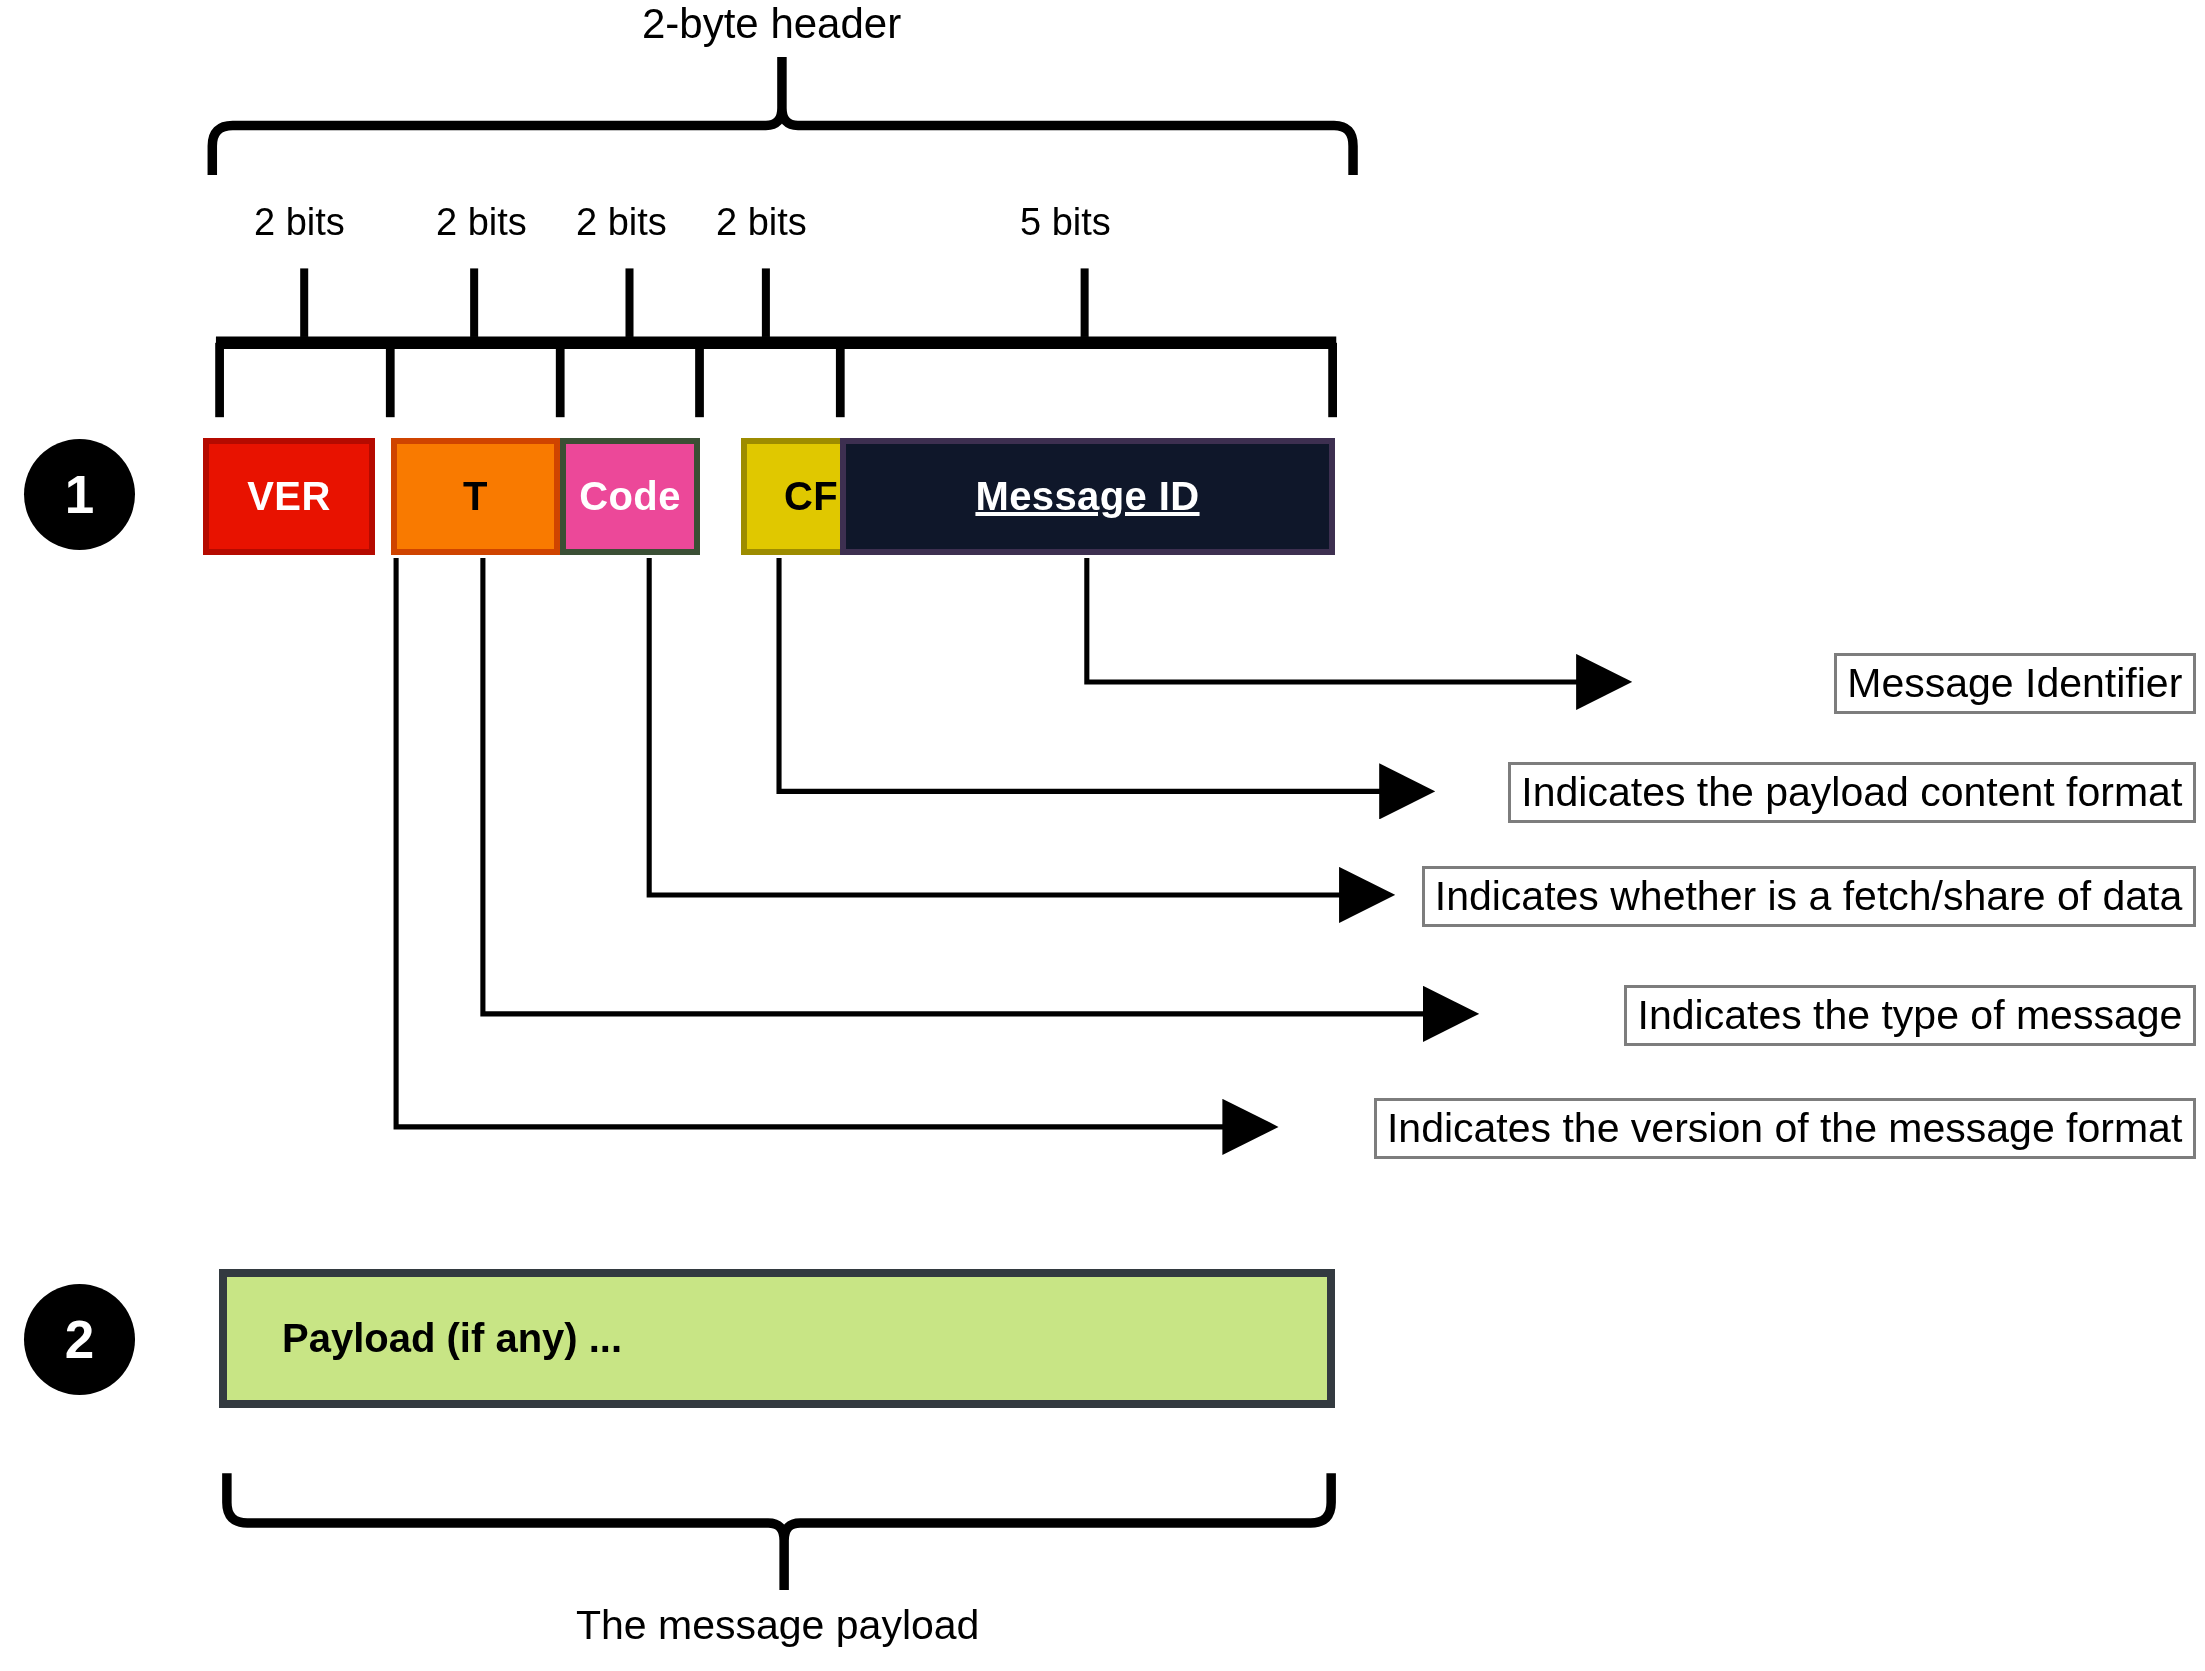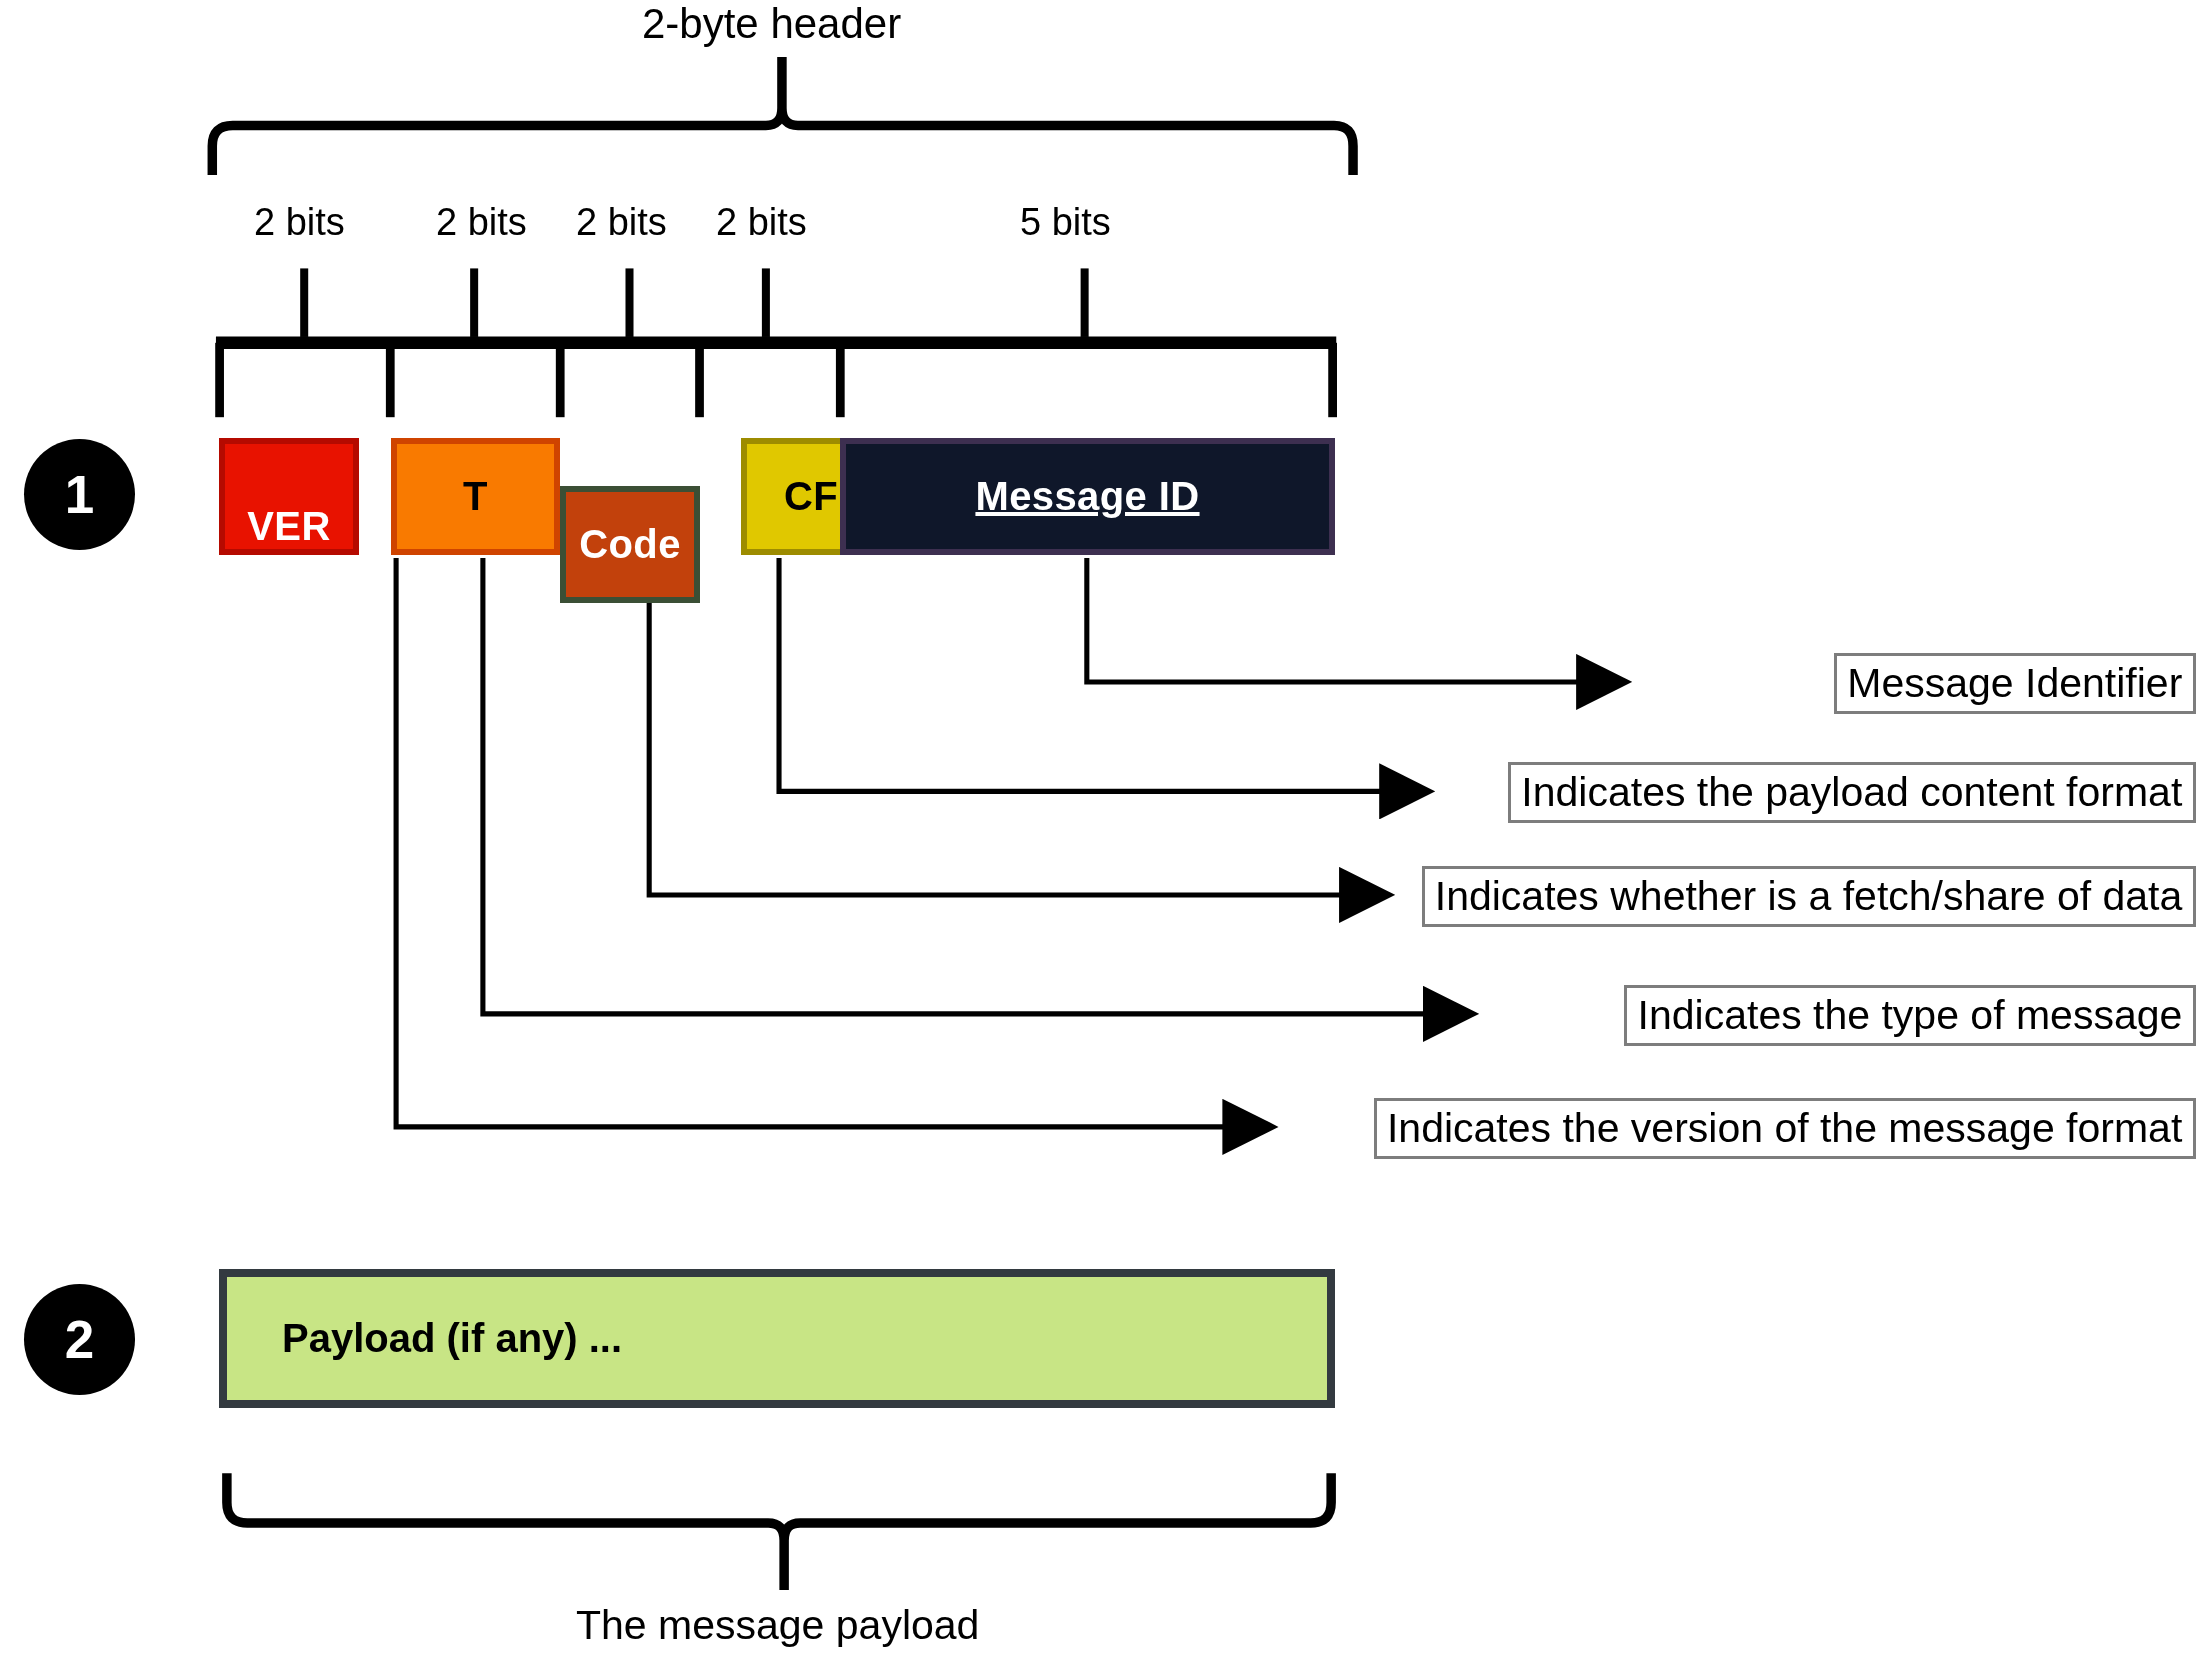--- a/index.html
+++ b/index.html
@@ -14,21 +14,21 @@
 
   
   .field{
     position:absolute;top:438px;height:117px;
     display:flex;align-items:center;justify-content:center;
     font-weight:bold;font-size:40px;letter-spacing:0.4px;
     box-sizing:border-box;
   }
   .f-ver{background:#e81200;border:6.6px solid #b50a00;color:#ffffff;}
   .f-t  {background:#f97a00;border:6.6px solid #cf4400;color:#000000;}
-  .f-code{background:#c2410c;border:6.6px solid #3b4f35;color:#ffffff;margin-top:48px;}
+  .f-code{background:#ec4899;border:6.6px solid #3b4f35;color:#ffffff;}
   .f-cf {background:#e0c800;border:6.6px solid #9d8c00;color:#000000;}
   .f-mid{background:#0f172a;border:6.6px solid #3d2f50;color:#ffffff;text-decoration:underline;}
 
   
   .payload{
     position:absolute;left:219px;top:1269px;width:1116px;height:139px;
     background:#c8e585;border:8px solid #333a40;box-sizing:border-box;
     display:flex;align-items:center;padding-left:24px;
   }
   .payload span{font-weight:bold;font-size:40px;padding-left:31px;color:#000;}
@@ -97,21 +97,21 @@
   <div class="abs bits" style="left:716px;top:201px;">2 bits</div>
   <div class="abs bits" style="left:1020px;top:201px;">5 bits</div>
 
   <div class="badge" style="left:24px;top:439px;">
     <span>1</span>
   </div>
   <div class="badge" style="left:24px;top:1284px;">
     <span>2</span>
   </div>
 
-  <div class="field f-ver" style="left:219px;width:140px;align-items:flex-end;">
+  <div class="field f-ver" style="left:203px;width:172px;">
     <span>VER</span>
   </div>
   <div class="field f-t" style="left:391px;width:169px;">
     <span>T</span>
   </div>
   <div class="field f-code" style="left:560px;width:140px;">
     <span>Code</span>
   </div>
   <div class="field f-cf" style="left:741px;width:140px;">
     <span>CF</span>

